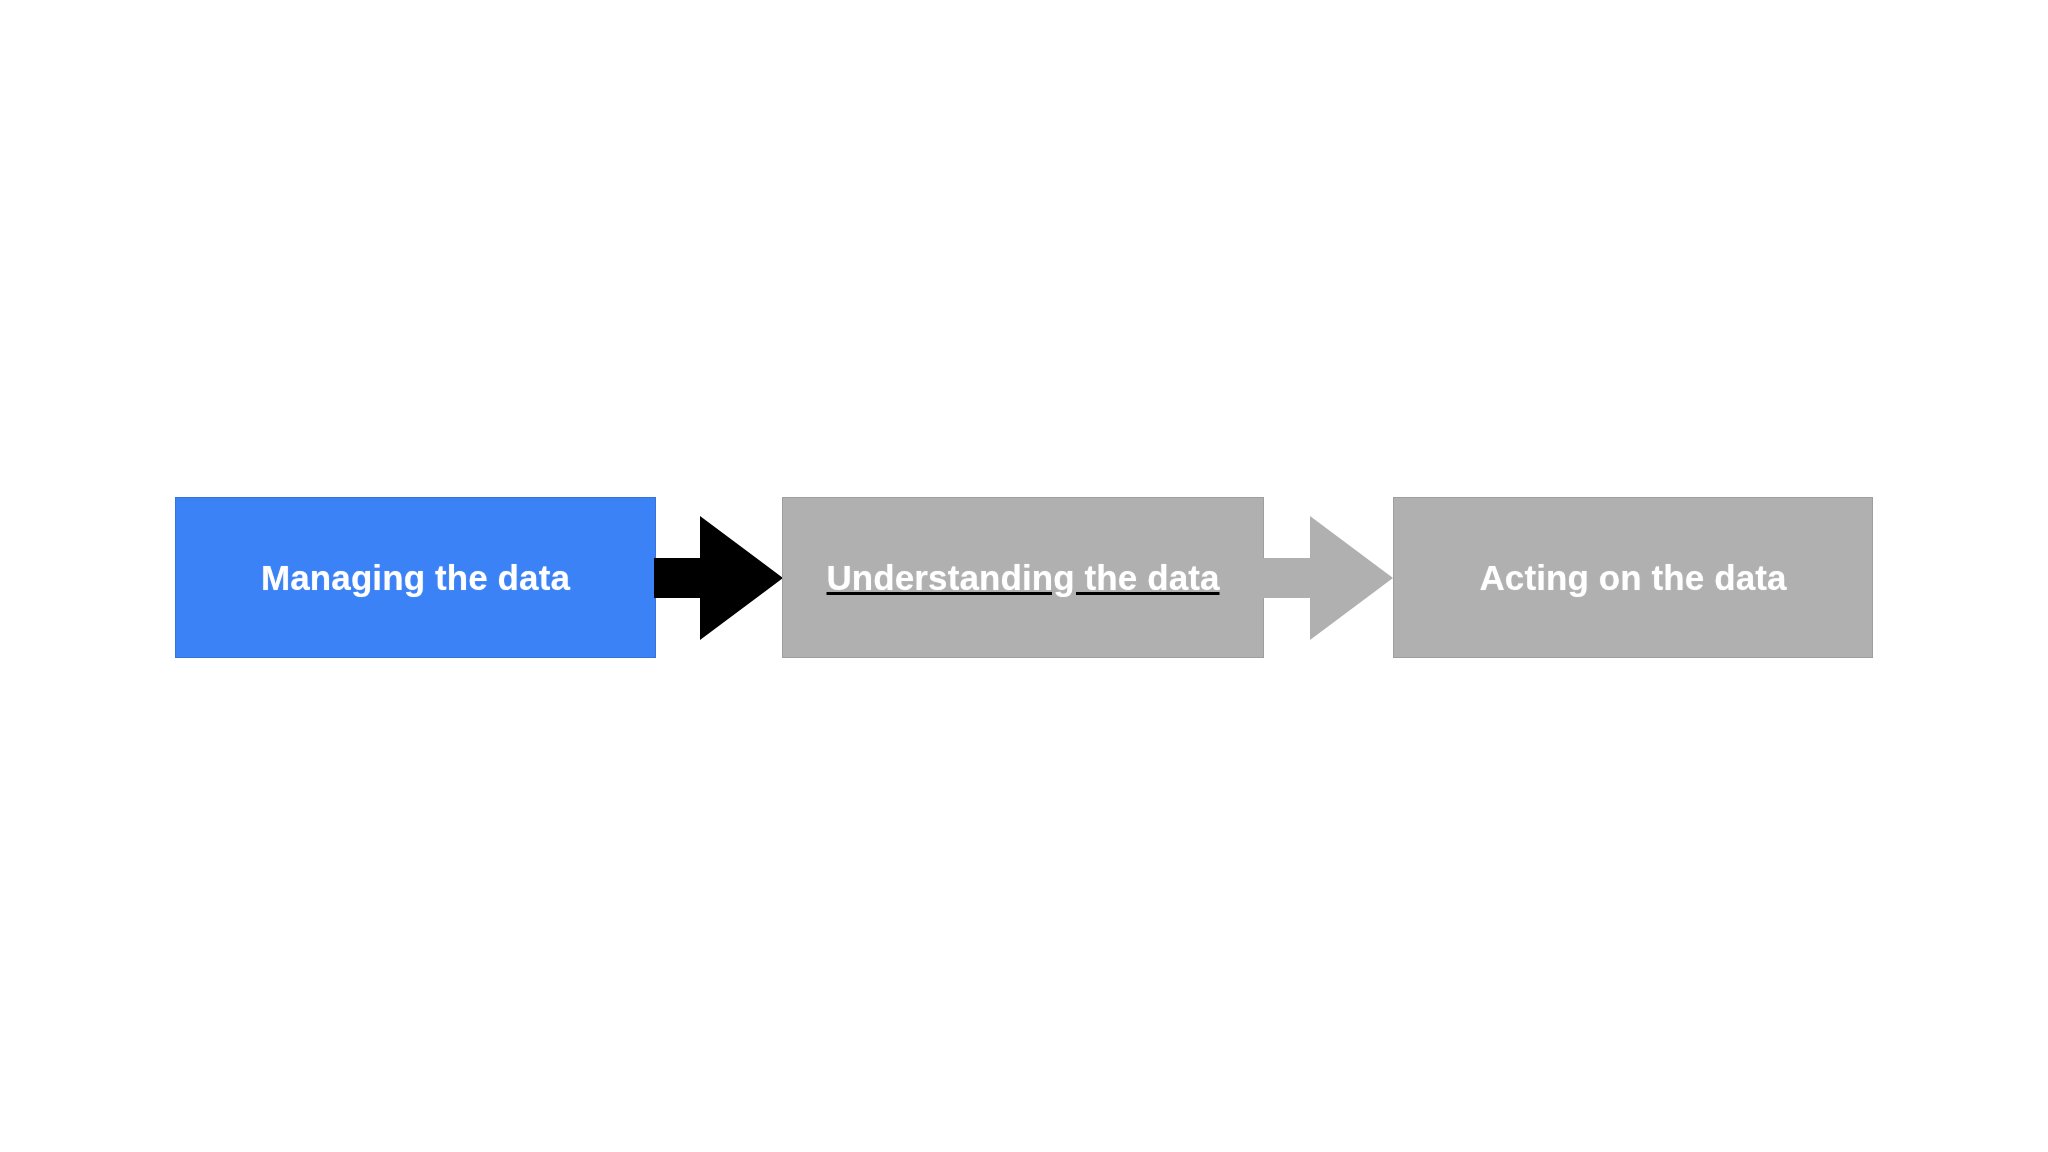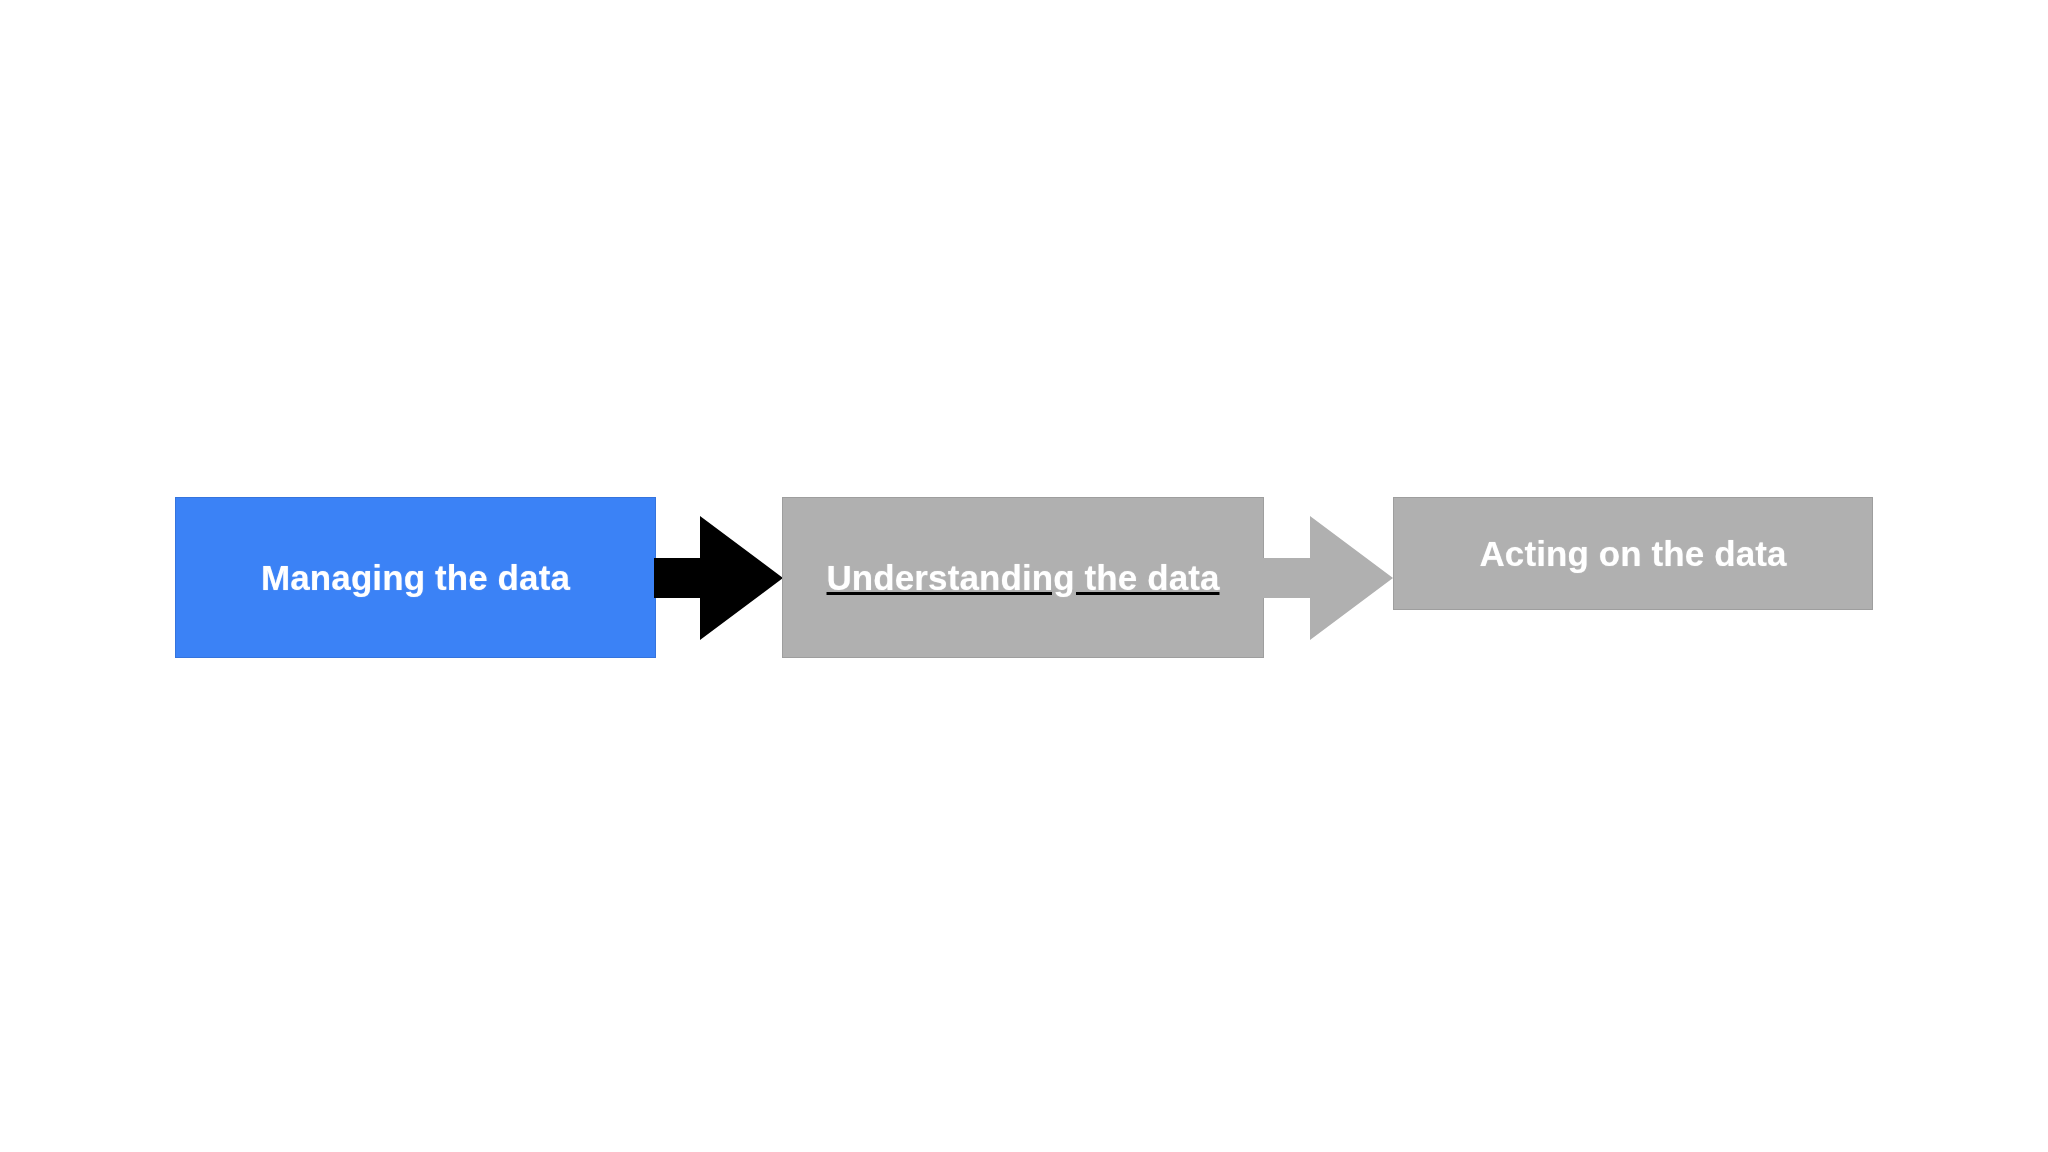--- a/index.html
+++ b/index.html
@@ -62,21 +62,21 @@
     left: 782px;
     top: 497px;
     width: 482px;
     height: 161px;
     background: #b0b0b0;
   }
   #box-act {
     left: 1393px;
     top: 497px;
     width: 480px;
-    height: 113px;
+    height: 161px;
     background: #b0b0b0;
     text-align: center;
   }
 
   
   .arrow {
     position: absolute;
     top: 497px;
     height: 161px;
     overflow: visible;

